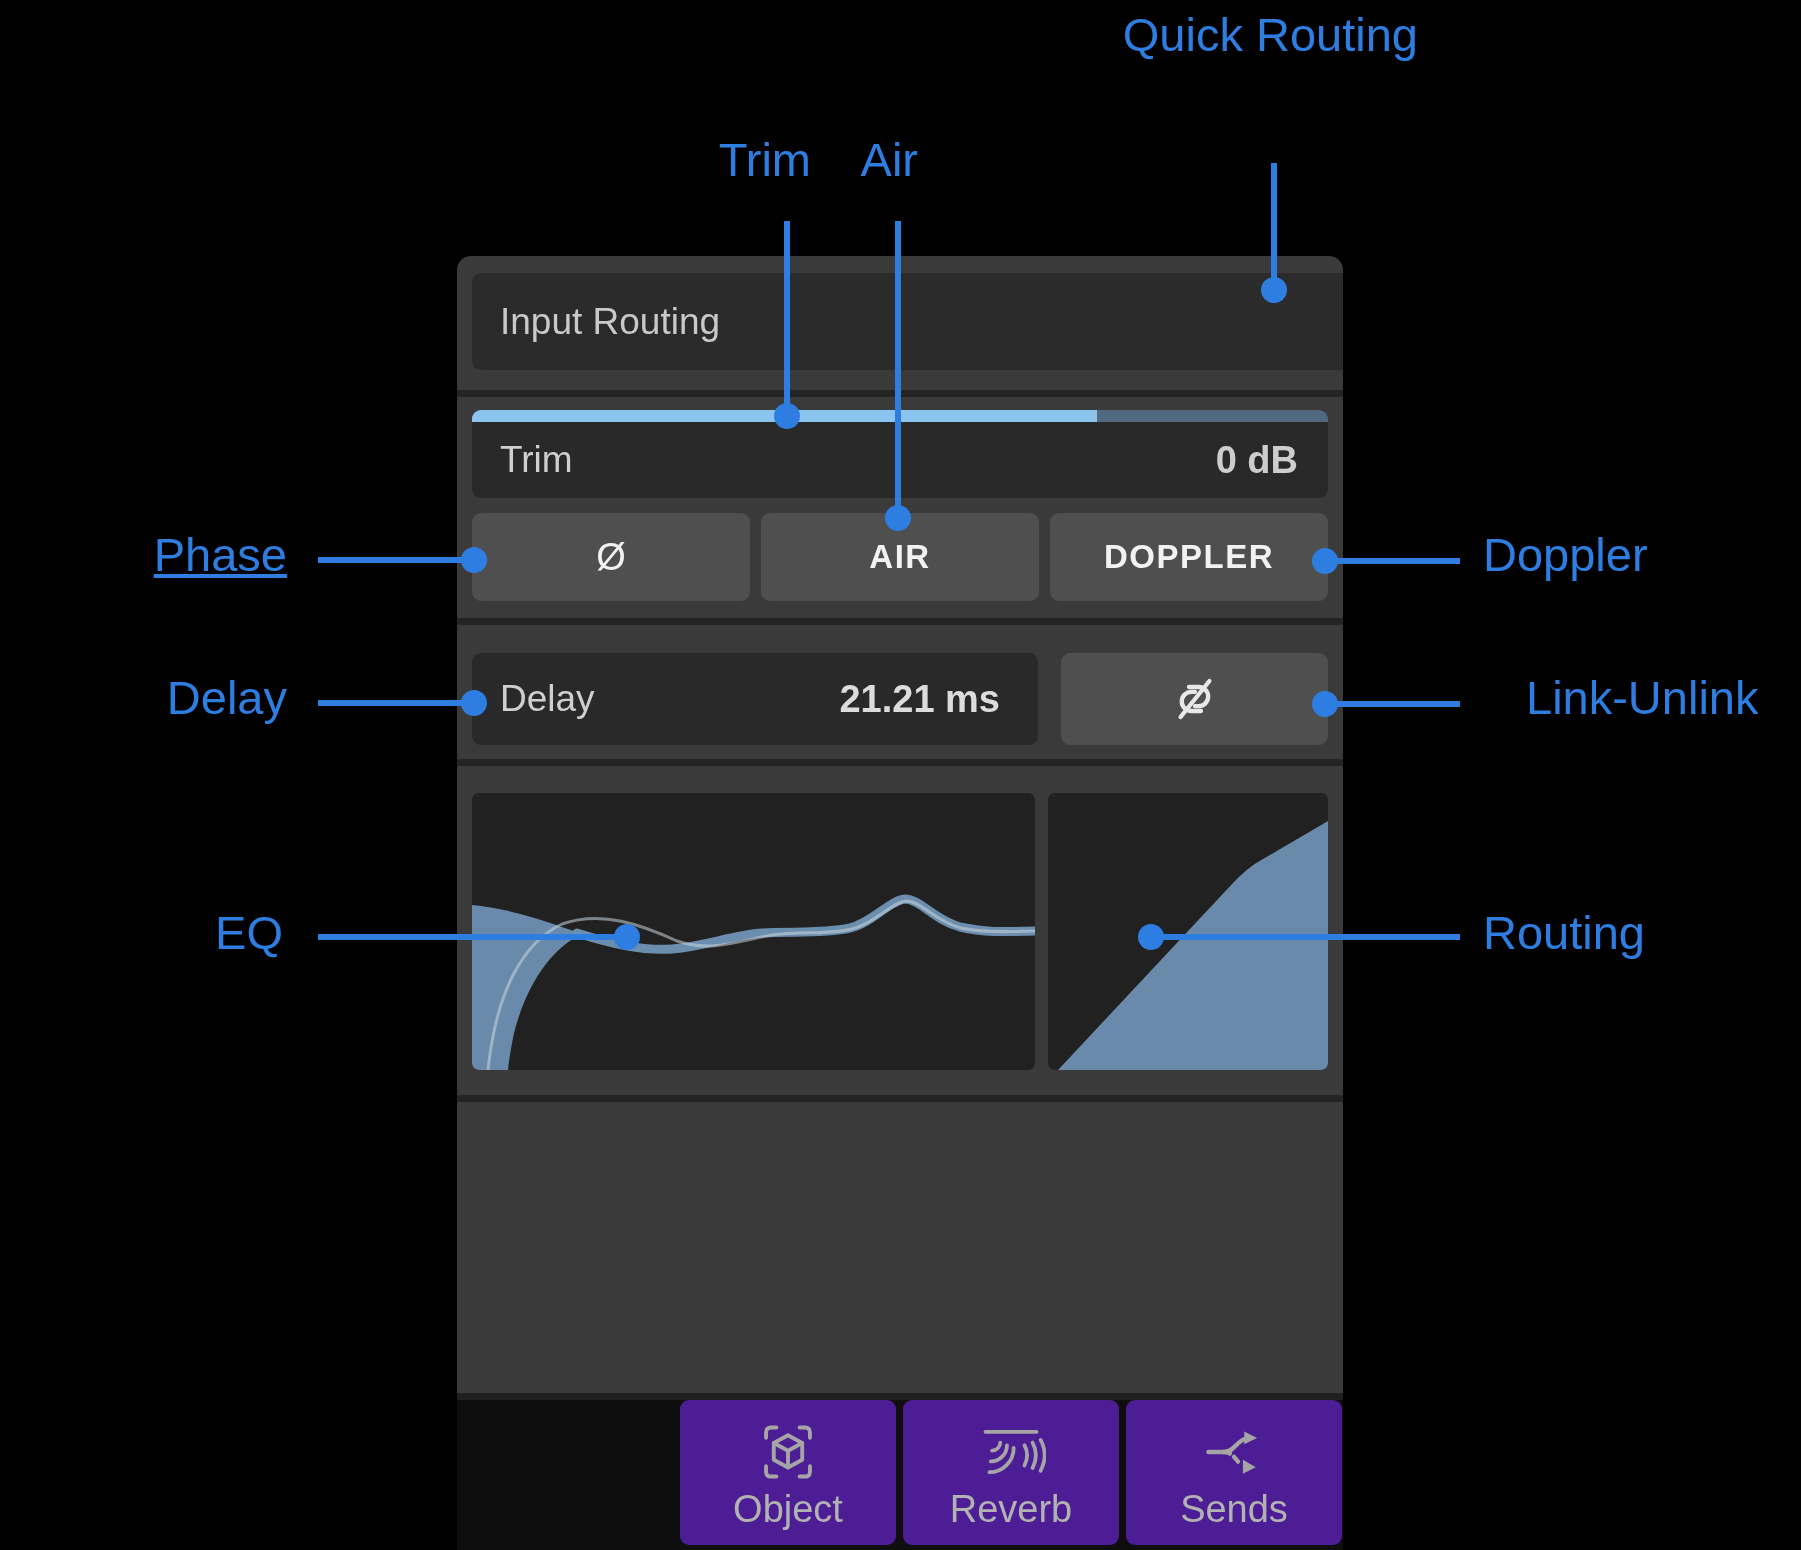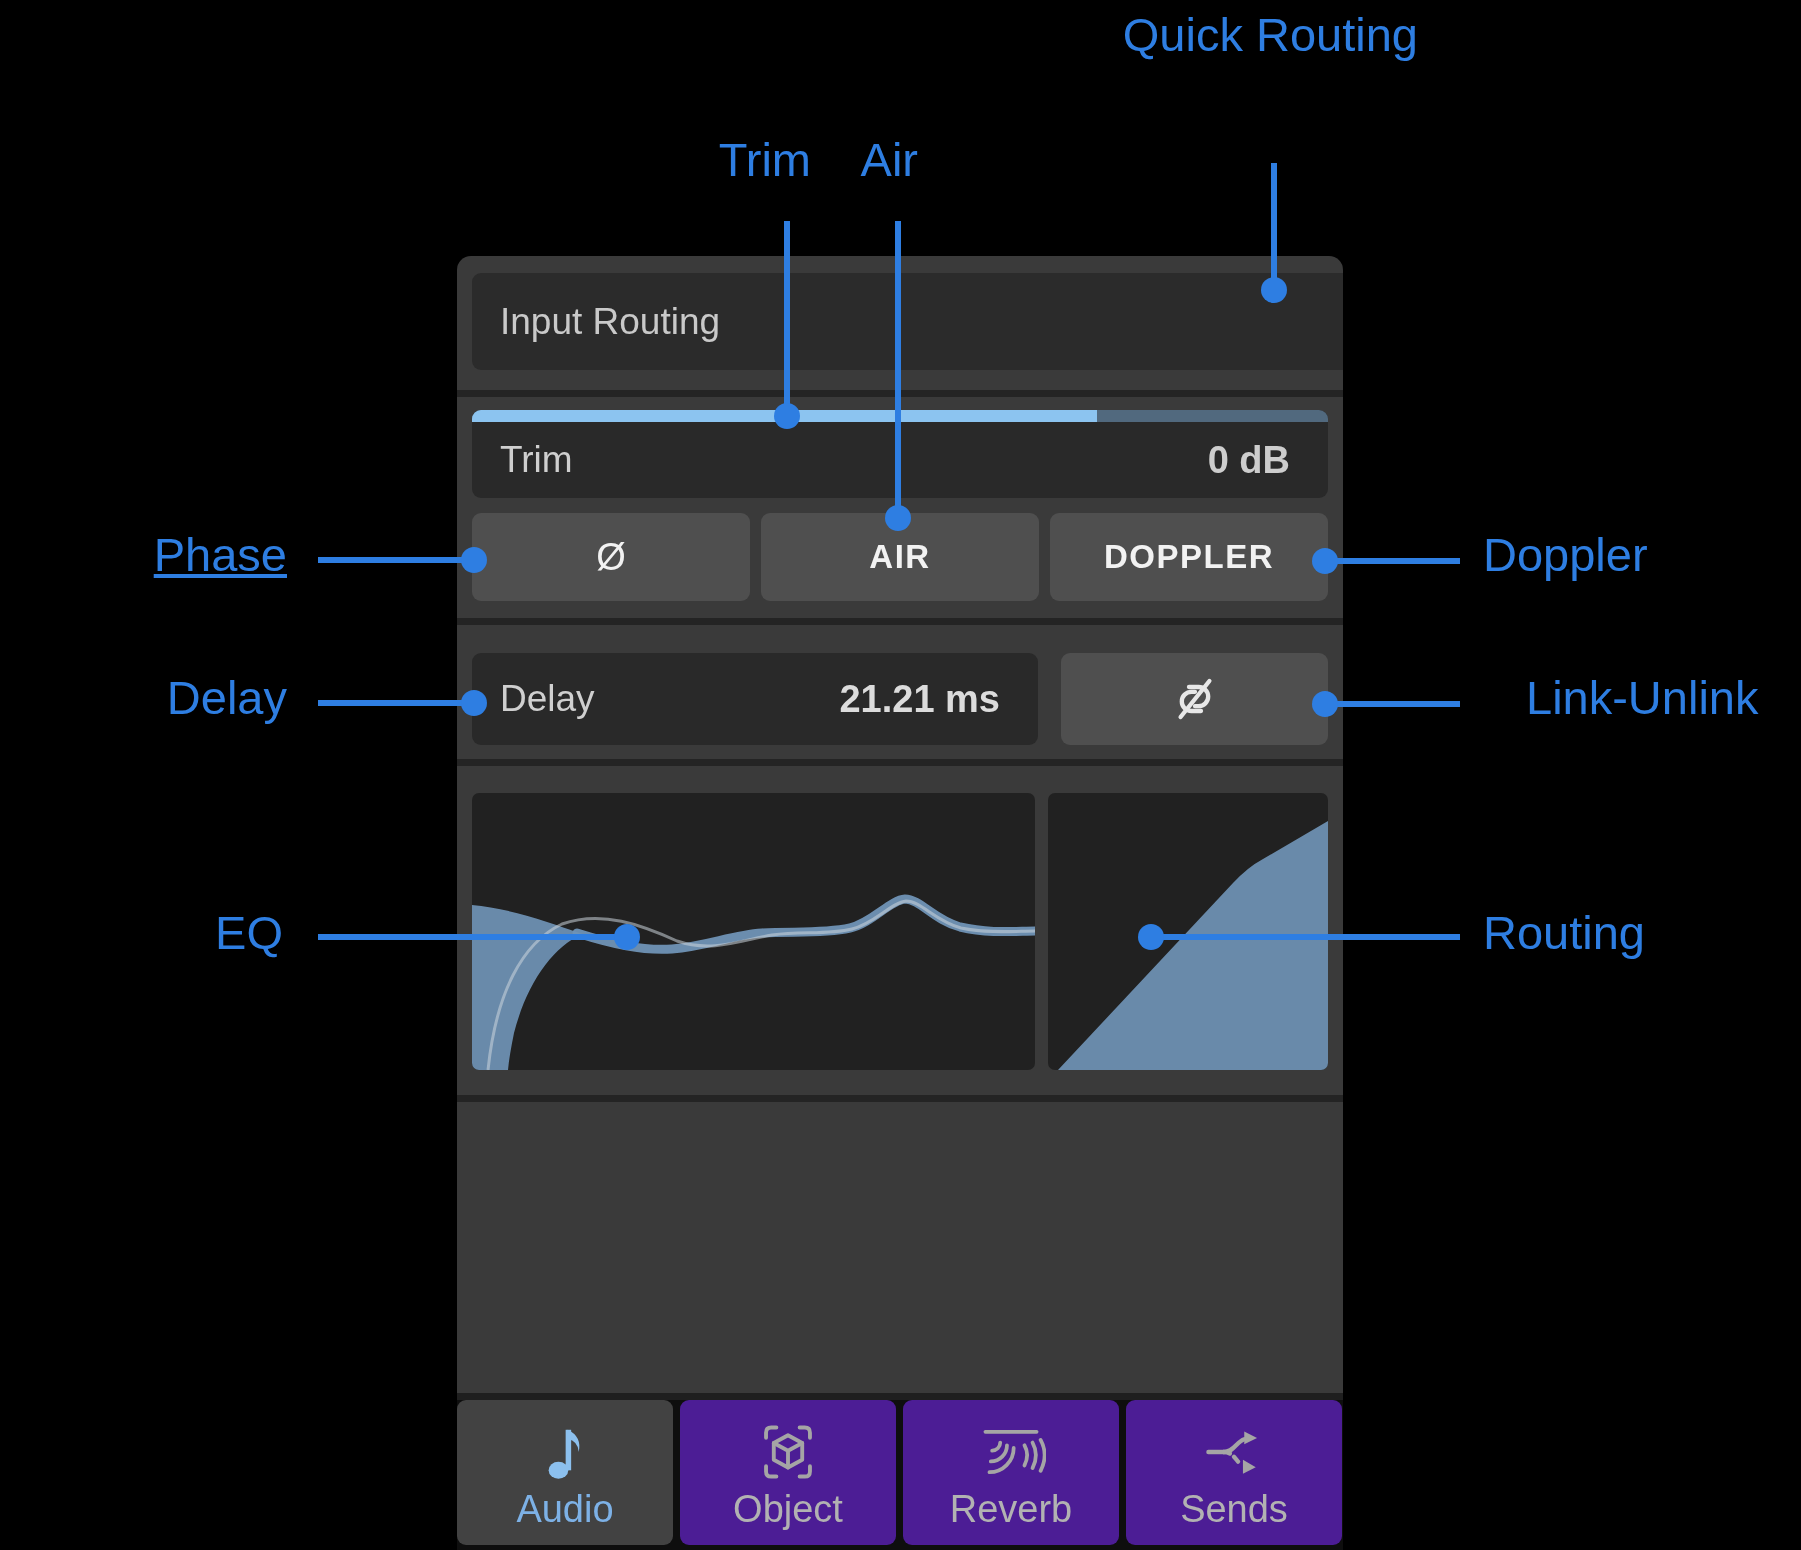--- a/index.html
+++ b/index.html
@@ -18,21 +18,21 @@
   #caret{position:absolute;right:42px;top:40px;width:0;height:0;
          border-left:16px solid transparent;border-right:16px solid transparent;
          border-top:18px solid #efefef;}
 
   #trim-block{left:15px;top:154px;width:856px;height:88px;overflow:hidden;}
   #trim-track{position:absolute;left:0;top:0;width:100%;height:12px;background:var(--slider-rest);}
   #trim-fill{position:absolute;left:0;top:0;height:12px;background:var(--slider-fill);}
   #trim-row{position:absolute;left:0;top:12px;width:100%;height:76px;
             display:flex;align-items:center;justify-content:space-between;}
   #trim-row .lbl{color:#cfcfcf;font-size:37px;padding-left:28px;}
-  #trim-row .val{color:#cdcdcd;font-size:38px;font-weight:600;padding-right:38px;}
+  #trim-row .val{color:#cdcdcd;font-size:38px;font-weight:600;padding-right:30px;}
 
   .btn{position:absolute;top:257px;height:88px;background:#4f4f4f;border-radius:9px;
        display:flex;align-items:center;justify-content:center;color:#f2f2f2;}
   #phase-btn{left:15px;width:278px;font-size:38px;}
   #air-btn{left:304px;width:278px;font-size:33px;font-weight:600;letter-spacing:1.5px;}
   #doppler-btn{left:593px;width:278px;font-size:33px;font-weight:600;letter-spacing:1.5px;}
 
   #delay-field{left:15px;top:397px;width:566px;height:92px;
                display:flex;align-items:center;justify-content:space-between;}
   #delay-field .lbl{color:#cfcfcf;font-size:37px;padding-left:28px;}
@@ -127,30 +127,20 @@
       <svg width="280" height="277" viewBox="0 0 280 277">
         <path fill="var(--graph-fill)" opacity="0.92" d="M10,277 L185,90 Q200,74 215,66 L280,28 L280,277 Z"></path>
       </svg>
     </div>
 
     <div class="divider" style="top:839px"></div>
 
     <div id="tab-strip"></div>
     <div id="tab-row">
 
-      <div class="tab active" style="left:0">
-        <span class="ticon">
-          <svg width="34" height="58" viewBox="0 0 26 44" fill="#8cc0ee">
-            <ellipse cx="8" cy="36" rx="7.5" ry="6.5"></ellipse>
-            <rect x="13.5" y="5" width="4.2" height="31"></rect>
-            <path d="M15 5 q11 5 8.5 17 q-0.5 -8.5 -8.5 -10 z"></path>
-          </svg>
-        </span>
-        <span class="tlabel">Audio</span>
-      </div>
 
       <div class="tab" style="left:223px">
         <span class="ticon">
           <svg width="62" height="62" viewBox="0 0 48 48" fill="none" stroke="#a5a5a5" stroke-width="3" stroke-linecap="round" stroke-linejoin="round">
             <path d="M24 11 L35 17 V30 L24 36 L13 30 V17 Z"></path>
             <path d="M13 17 L24 23 L35 17 M24 23 V36"></path>
             <path d="M7 13 V9 Q7 5 11 5 H15"></path>
             <path d="M33 5 H37 Q41 5 41 9 V13"></path>
             <path d="M41 35 V39 Q41 43 37 43 H33"></path>
             <path d="M15 43 H11 Q7 43 7 39 V35"></path>

